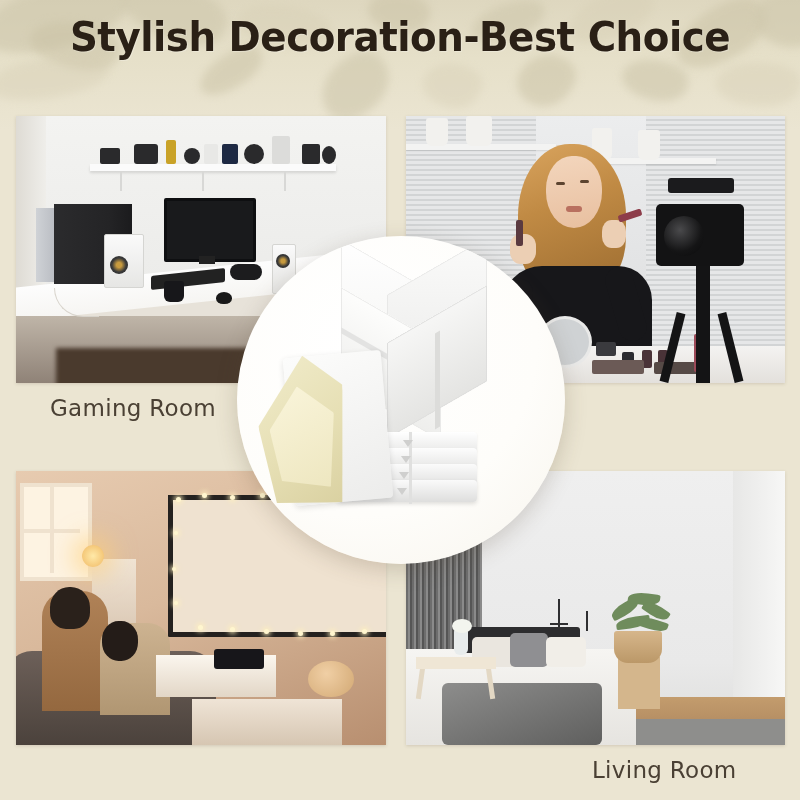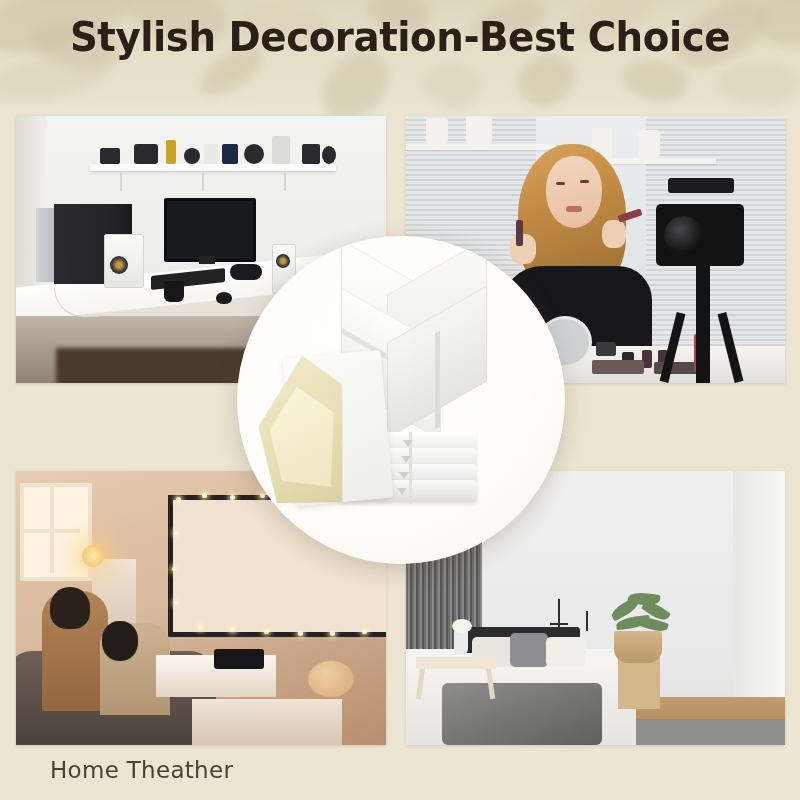--- a/index.html
+++ b/index.html
@@ -202,20 +202,21 @@
       <div class="g-spkcone" style="left:94px;top:140px;width:18px;height:18px;"></div>
       <div class="g-spk" style="left:256px;top:128px;width:22px;height:48px;border-radius:2px;"></div>
       <div class="g-spkcone" style="left:260px;top:138px;width:14px;height:14px;"></div>
       <div class="g-kbd"></div>
       <div class="g-pad"></div>
       <div class="g-mouse"></div>
       <div class="g-mug"></div>
       <div class="g-cable" style="left:38px;top:172px;width:44px;height:28px;"></div>
     </div>
   </div>
+  <div class="caption" id="cap-gaming">Gaming Room</div>
 
   <div class="photo" id="ph-broadcast">
     <div class="scene">
       <div class="b-bg"></div>
       <div class="b-blind" style="left:0;top:0;width:130px;height:250px;"></div>
       <div class="b-blind" style="left:240px;top:0;width:139px;height:230px;"></div>
       <div class="b-shelf" style="left:0;top:28px;width:150px;height:6px;"></div>
       <div class="b-shelf" style="left:150px;top:42px;width:160px;height:6px;"></div>
       <div class="b-vase" style="left:20px;top:2px;width:22px;height:28px;"></div>
       <div class="b-vase" style="left:60px;top:0;width:26px;height:30px;"></div>
@@ -280,21 +281,20 @@
       <div class="t-man"></div>
       <div class="t-manhead"></div>
       <div class="t-woman"></div>
       <div class="t-womanhead"></div>
       <div class="t-coffee"></div>
       <div class="t-proj"></div>
       <div class="t-pouf"></div>
       <div class="t-blanket"></div>
     </div>
   </div>
-  <div class="caption" id="cap-theater">Home Theather</div>
 
   <div class="photo" id="ph-living">
     <div class="scene">
       <div class="l-bg"></div>
       <div class="l-curtain"></div>
       <div class="l-curtain-r"></div>
       <div class="l-floor"></div>
       <div class="l-rug"></div>
       <div class="l-bed"></div>
       <div class="l-headboard"></div>
@@ -312,20 +312,21 @@
       <div class="l-plantleaf" style="left:204px;top:132px;width:30px;height:12px;transform:rotate(-28deg);"></div>
       <div class="l-plantleaf" style="left:222px;top:122px;width:32px;height:12px;transform:rotate(8deg);"></div>
       <div class="l-plantleaf" style="left:236px;top:134px;width:28px;height:12px;transform:rotate(34deg);"></div>
       <div class="l-plantleaf" style="left:210px;top:146px;width:34px;height:11px;transform:rotate(-8deg);"></div>
       <div class="l-plantleaf" style="left:232px;top:148px;width:30px;height:11px;transform:rotate(18deg);"></div>
       <div style="position:absolute;left:152px;top:128px;width:2px;height:30px;background:#2f2f31;"></div>
       <div style="position:absolute;left:144px;top:152px;width:18px;height:2px;background:#2f2f31;"></div>
       <div style="position:absolute;left:180px;top:140px;width:2px;height:20px;background:#2f2f31;"></div>
     </div>
   </div>
+  <div class="caption" id="cap-living">Living Room</div>
 
   <div class="circle">
 
     <div>
 
       <div class="p-face" style="left:104px;top:32px;width:100px;height:68px;
           background:linear-gradient(150deg,#ffffff,#f4f4f2);
           transform:skewY(30deg);box-shadow:inset 0 0 0 1px #ececeb;"></div>
       <div class="p-face" style="left:150px;top:30px;width:100px;height:68px;
           background:linear-gradient(210deg,#fbfbfa,#ededec);

